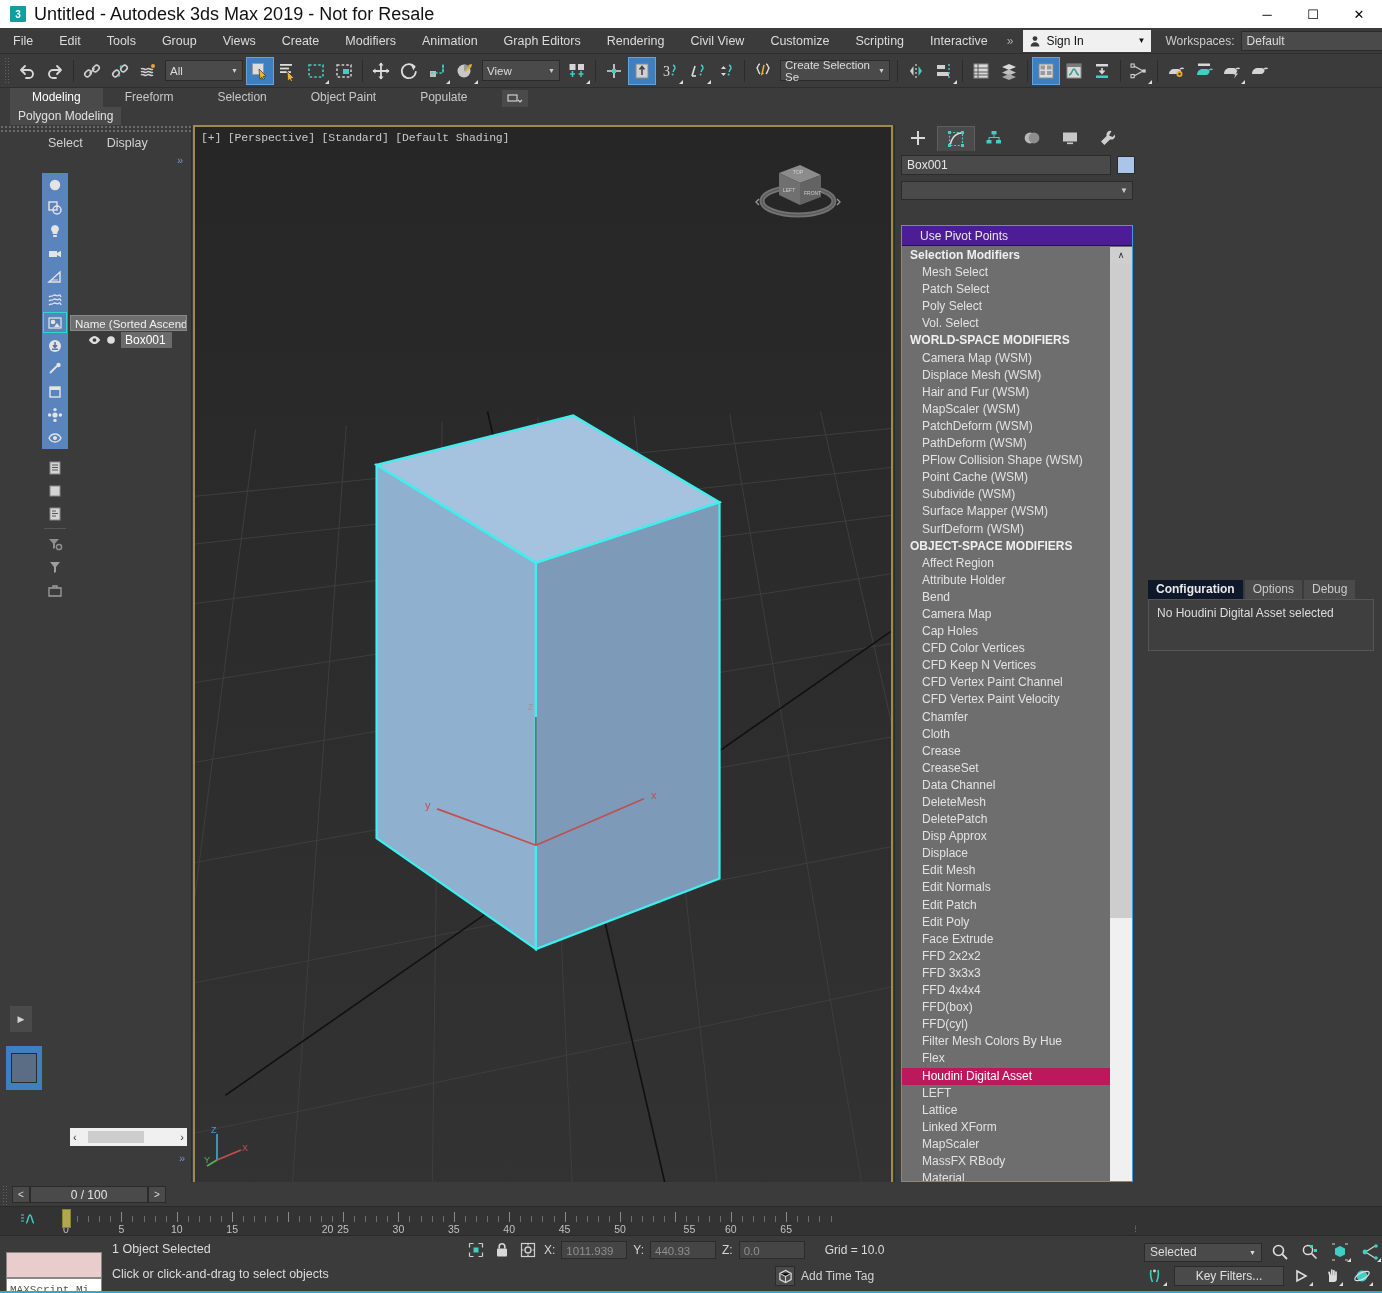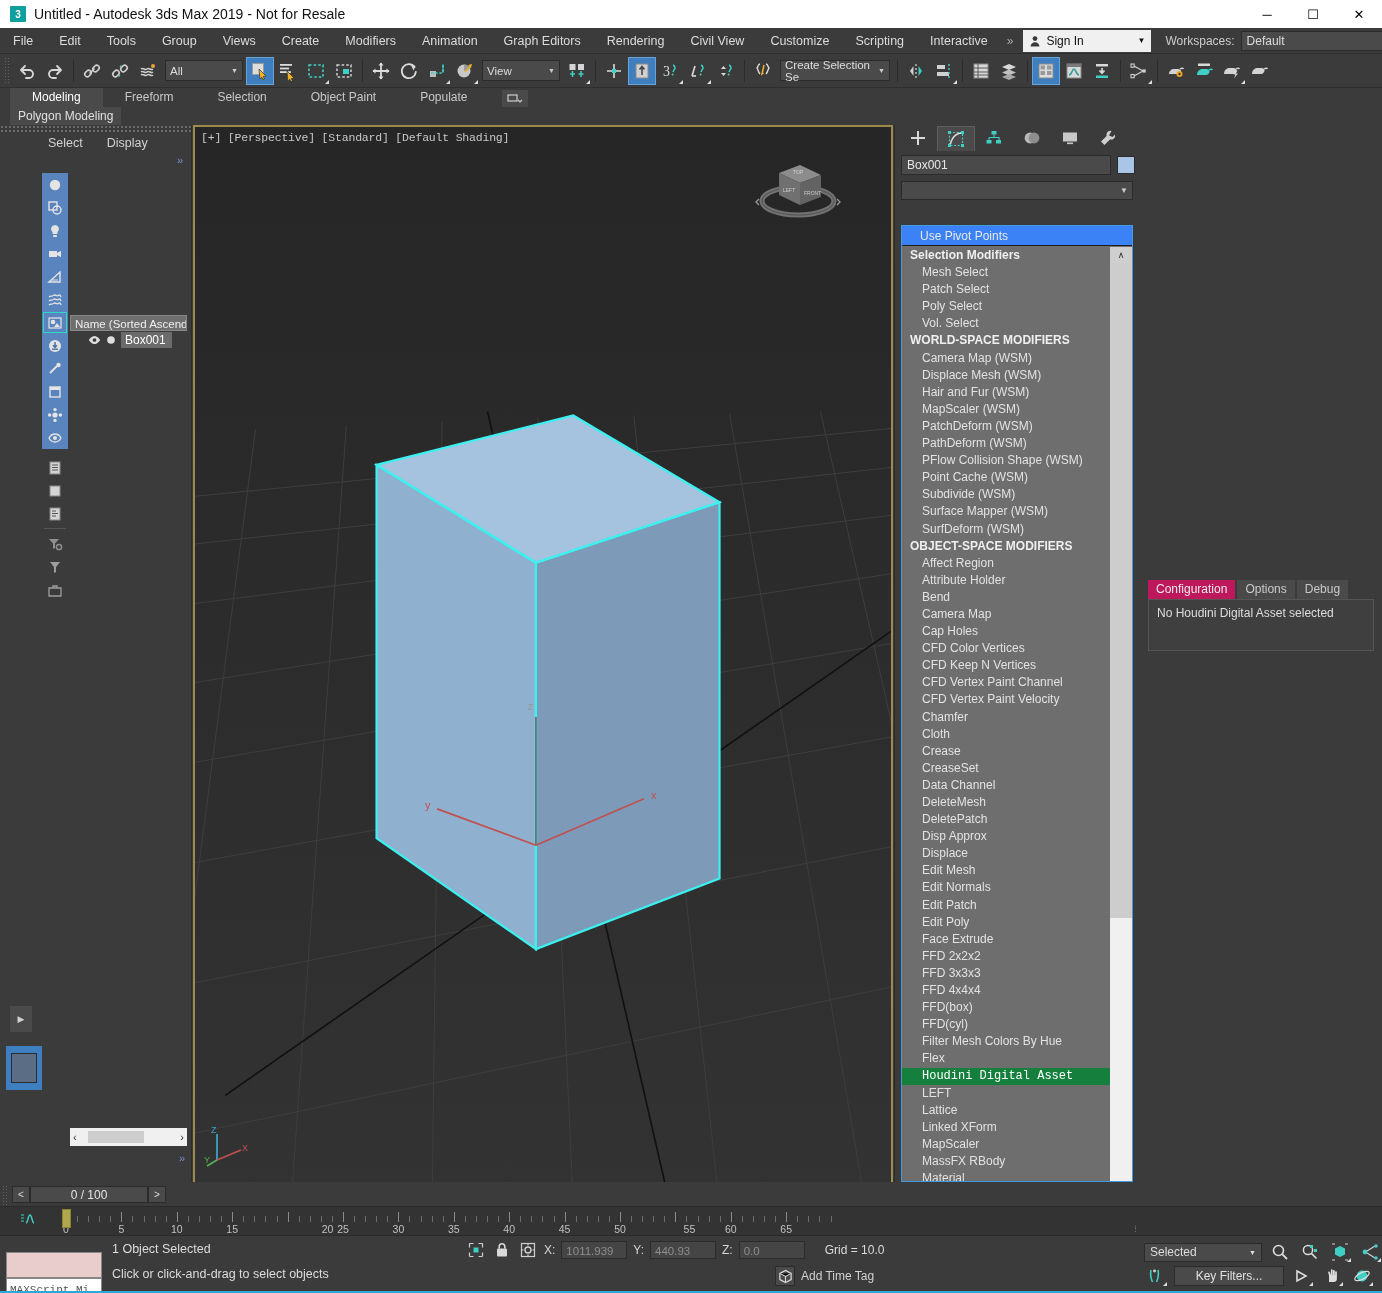--- a/index.html
+++ b/index.html
@@ -17,21 +17,21 @@
   #titlebar {
     height:28px; background:#ffffff; color:#000;
     display:flex; align-items:center; position:relative;
   }
   #titlebar .app-icon {
     width:16px; height:16px; margin-left:10px; margin-right:8px;
     background:#0f9f9f; color:#fff; font-size:10px; font-weight:bold;
     display:flex; align-items:center; justify-content:center;
     border-radius:1px;
   }
-  #titlebar .title-text { font-size:14px; color:#111; }
+  #titlebar .title-text { font-size:18px; color:#111; }
   #winbtns { position:absolute; right:0; top:0; height:28px; display:flex; }
   #winbtns div {
     width:46px; height:28px; display:flex; align-items:center; justify-content:center;
     font-size:13px; color:#000;
   }
 
   
   #menubar {
     height:26px; background:#3b3b3b; display:flex; align-items:center;
     border-bottom:1px solid #2e2e2e; position:relative;
@@ -143,36 +143,36 @@
   }
   #cp-name .swatch { width:18px; height:18px; background:#a9c6e8; border:1px solid #2b2b2b; }
   #cp-modcombo { margin:6px 6px 0 6px; height:19px; background:#4a4a4a; border:1px solid #2b2b2b;
      display:flex; align-items:center; justify-content:flex-end; padding-right:4px; }
   #cp-modcombo .caret { font-size:8px; color:#ccc; }
   #modlist {
     position:absolute; left:6px; right:6px; top:100px; bottom:0;
     background:#6e6e6e; border:1px solid #3f9ae0; overflow:hidden;
   }
   #modlist .pivot { height:20px; line-height:20px; padding-left:18px; font-size:12px;
-     color:#e8e8e8; border-bottom:1px solid #1d1d1d; background:#3b82f6; }
+     color:#e8e8e8; border-bottom:1px solid #1d1d1d; background:#4c1d95; }
   #modlist .scrollarea { position:absolute; left:0; right:22px; top:21px; bottom:0; overflow:hidden; }
   .mi-row { height:17.1px; line-height:17.1px; font-size:12px; color:#e2e2e2; padding-left:20px; white-space:nowrap; }
   .mi-row.cat { color:#efefef; font-weight:bold; padding-left:8px; font-size:12px; }
-  .mi-row.sel { background:#15803d; color:#fff;font-family:Liberation Mono, monospace; }
+  .mi-row.sel { background:#be185d; color:#fff; }
   #modscroll { position:absolute; right:0; top:21px; bottom:0; width:22px; background:#555; }
   #modscroll .up { height:16px; background:#cfcfcf; color:#333; display:flex;
      align-items:center; justify-content:center; font-size:9px; }
   #modscroll .track { position:absolute; top:16px; bottom:0; left:0; right:0; background:#f0f0f0; }
   #modscroll .thumb { position:absolute; left:0; right:0; top:16px; height:655px; background:#cdcdcd; }
 
   
   #hou { position:absolute; left:246px; right:0; top:455px; bottom:38px; background:#3b3b3b; }
   #hou-tabs { height:19px; display:flex; align-items:flex-end; gap:2px; padding-left:8px; }
   #hou-tabs .ht { height:19px; line-height:19px; padding:0 8px; font-size:12px; color:#c9c9c9; background:#4a4a4a; }
-  #hou-tabs .ht.active { background:#be185d; color:#e9e9e9; }
+  #hou-tabs .ht.active { background:#0f172a; color:#e9e9e9;font-weight:bold; }
   #hou-body { margin:0 8px; height:52px; background:#3f3f3f; border:1px solid #555;
      padding:6px 8px; font-size:12px; color:#dedede; }
 
   
   #bottom { position:absolute; left:0; right:0; bottom:0; height:111px; background:#3b3b3b; }
   #trackbar { position:absolute; left:0; right:0; top:0; height:53px; }
   #framebox { position:absolute; left:12px; top:4px; display:flex; align-items:center; }
   #framebox .arr { width:18px; height:17px; background:#4a4a4a; border:1px solid #2b2b2b;
      display:flex; align-items:center; justify-content:center; font-size:10px; color:#ddd; }
   #framebox .val { width:118px; height:17px; background:#4a4a4a; border:1px solid #2b2b2b;

